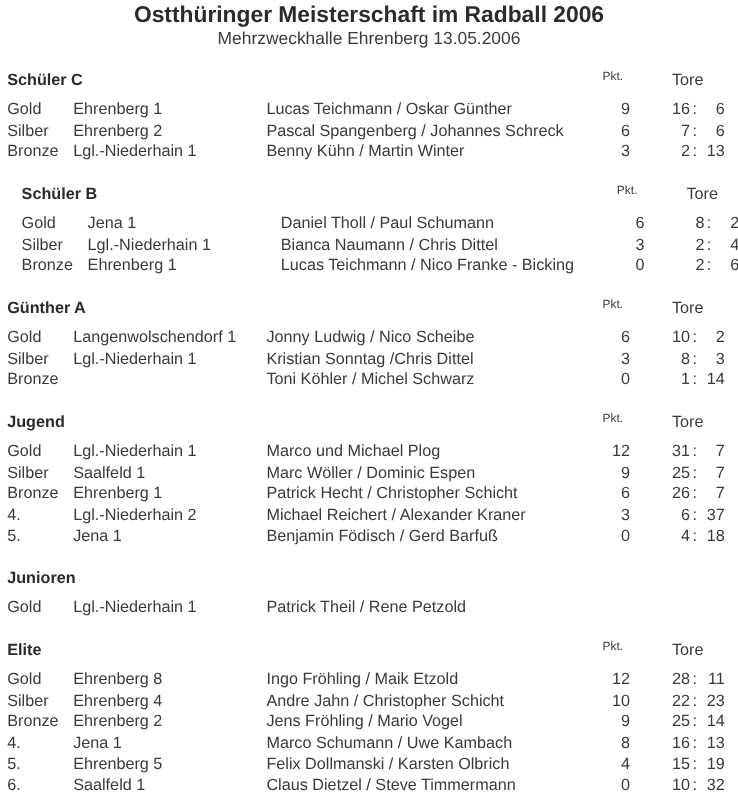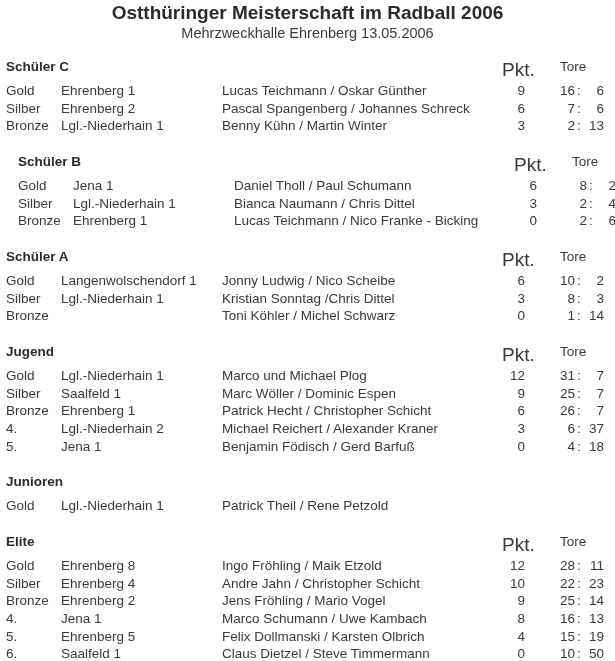--- a/index.html
+++ b/index.html
@@ -5,21 +5,21 @@
   html, body { margin:0; padding:0; background:#ffffff; }
   body { width:615px; height:661px; position:relative; overflow:hidden;
          font-family:"Liberation Sans", sans-serif; color:#3a3a3a; }
   .title { position:absolute; left:0; width:615px; top:2px; text-align:center;
            font-size:19px; font-weight:bold; color:#2b2b2b; }
   .subtitle { position:absolute; left:0; width:615px; top:25px; text-align:center;
               font-size:14.5px; color:#3a3a3a; }
   .section { position:absolute; left:0; width:615px; }
   .sec-head { position:relative; height:24px; }
   .sec-name { position:absolute; left:6px; top:0; font-size:13.5px; font-weight:bold; color:#2b2b2b; }
-  .hdr-pkt { position:absolute; left:502px; top:0; font-size:19px; }
+  .hdr-pkt { position:absolute; left:502px; top:0; font-size:10px; }
   .hdr-tore { position:absolute; left:560px; top:0; font-size:13.5px; }
   .row { position:relative; height:17.7px; font-size:13.5px; }
   .row span { position:absolute; top:0; white-space:nowrap; }
   .c-place { left:6px; }
   .c-team { left:61px; }
   .c-players { left:222px; }
   .c-pkt { right:90px; text-align:right; }
   .c-g1 { right:40px; text-align:right; }
   .c-colon { left:577px; }
   .c-g2 { right:11px; text-align:right; }
@@ -94,21 +94,21 @@
         <span class="c-team">Ehrenberg  1</span>
         <span class="c-players">Lucas Teichmann / Nico Franke - Bicking</span>
         <span class="c-pkt">0</span>
         <span class="c-g1">2</span>
         <span class="c-colon">:</span>
         <span class="c-g2">6</span>
       </div>
     </div>
     <div class="section" style="top: 249px;">
       <div class="sec-head">
-        <span class="sec-name">Schüler A</span>
+        <span class="sec-name">Günther A</span>
         <span class="hdr-pkt">Pkt.</span>
         <span class="hdr-tore">Tore</span>
       </div>
       <div class="row">
         <span class="c-place">Gold</span>
         <span class="c-team">Langenwolschendorf  1</span>
         <span class="c-players">Jonny Ludwig / Nico Scheibe</span>
         <span class="c-pkt">6</span>
         <span class="c-g1">10</span>
         <span class="c-colon">:</span>
@@ -245,16 +245,16 @@
         <span class="c-colon">:</span>
         <span class="c-g2">19</span>
       </div>
       <div class="row">
         <span class="c-place">6.</span>
         <span class="c-team">Saalfeld  1</span>
         <span class="c-players">Claus Dietzel / Steve Timmermann</span>
         <span class="c-pkt">0</span>
         <span class="c-g1">10</span>
         <span class="c-colon">:</span>
-        <span class="c-g2">50</span>
+        <span class="c-g2">32</span>
       </div>
     </div>
   </div>
 
 </body></html>

